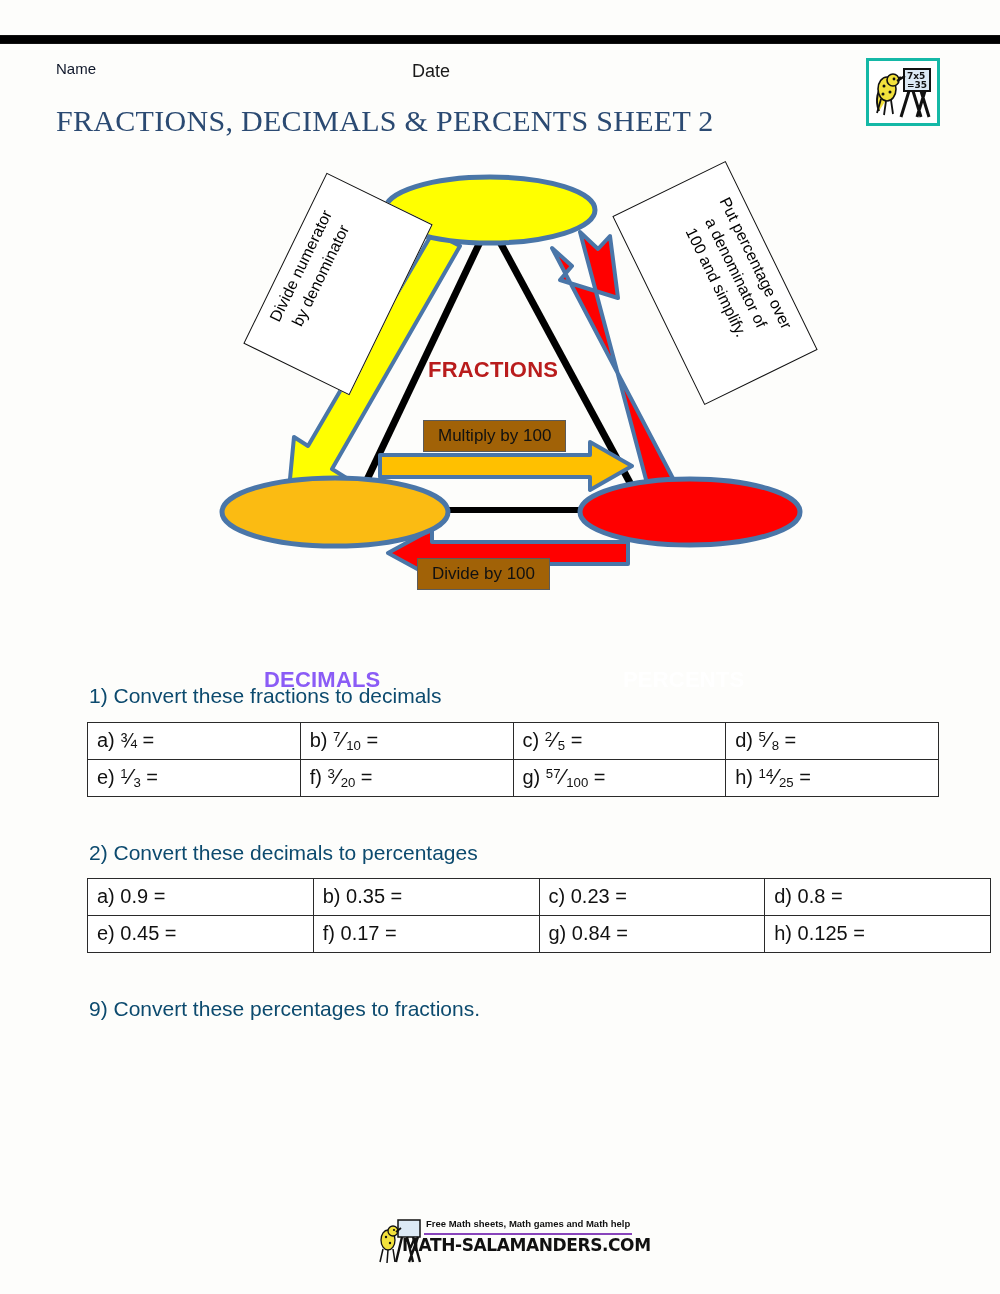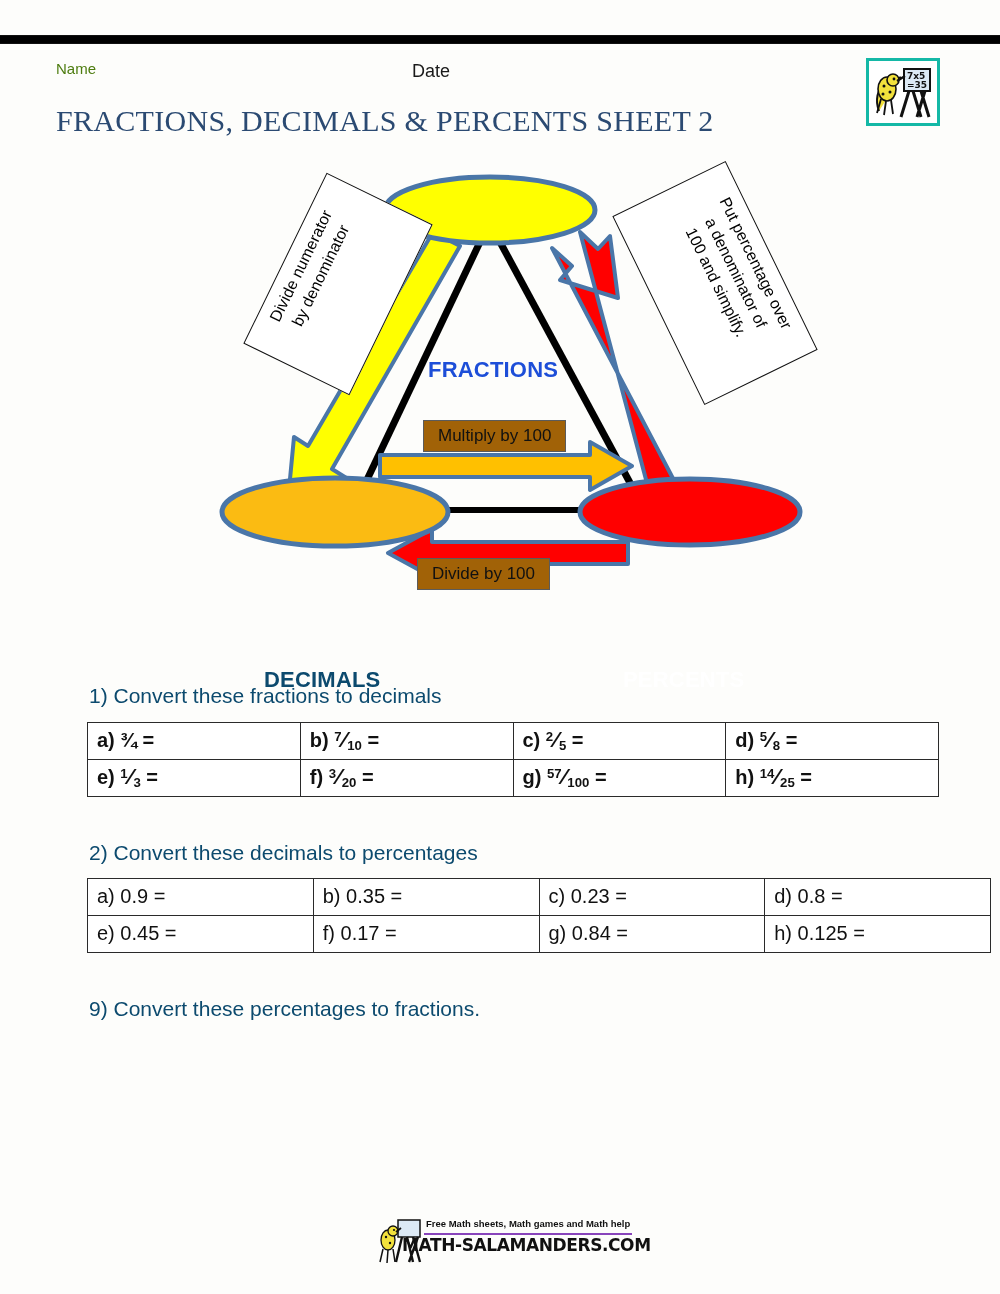--- a/index.html
+++ b/index.html
@@ -29,21 +29,21 @@
     border-top: 1px solid #111;
     border-bottom: 1px solid #111;
   }
 
   
   .name-label {
     position: absolute;
     left: 56px;
     top: 60px;
     font-size: 15px;
-    color: #4d7c0f;
+    color: #0f172a;
   }
   .date-label {
     position: absolute;
     left: 412px;
     top: 61px;
     font-size: 18px;
     color: #1a1a1a;
   }
   .sheet-title {
     position: absolute;
@@ -78,22 +78,22 @@
   }
   .diagram svg { display: block; }
 
   .node-label {
     position: absolute;
     font-weight: bold;
     font-size: 22px;
     white-space: nowrap;
     letter-spacing: 0.2px;
   }
-  .node-fractions { left: 248px; top: 187px; color: #1d4ed8; }
-  .node-decimals  { left: 84px;  top: 497px; color: #0c4a6e; }
+  .node-fractions { left: 248px; top: 187px; color: #b91c1c; }
+  .node-decimals  { left: 84px;  top: 497px; color: #8b5cf6; }
   .node-percents  { left: 443px; top: 497px; color: #ffffff; }
 
   .rot-box {
     position: absolute;
     border: 1px solid #111;
     background: #ffffff;
     font-size: 16px;
     color: #000;
     line-height: 1.38;
     box-sizing: border-box;
@@ -151,21 +151,21 @@
   }
   table.grid td {
     border: 1px solid #2a2a2a;
     height: 32px;
     padding: 1px 0 3px 9px;
     font-size: 20px;
     color: #111;
     vertical-align: middle;
     white-space: nowrap;
   }
-  .t1 { left: 87px; top: 722px; width: 852px; font-weight: bold; }
+  .t1 { left: 87px; top: 722px; width: 852px; }
   .t2 { left: 87px; top: 878px; width: 904px; padding-left: 27px; }
   .t3 { left: 87px; top: 1034px; width: 852px; }
 
   .frac { display: inline-block; white-space: nowrap; }
   .frac sup, .frac sub { font-size: 0.66em; }
   .frac sup { vertical-align: 0.45em; }
   .frac sub { vertical-align: -0.22em; }
   .sl { font-size: 1.12em; padding: 0 1px; }
 
   

